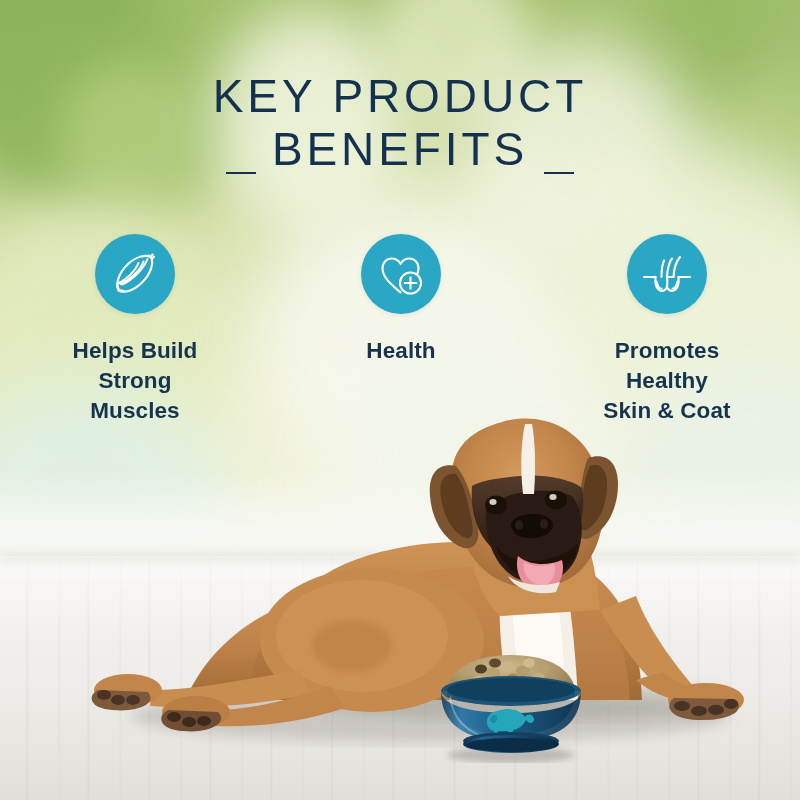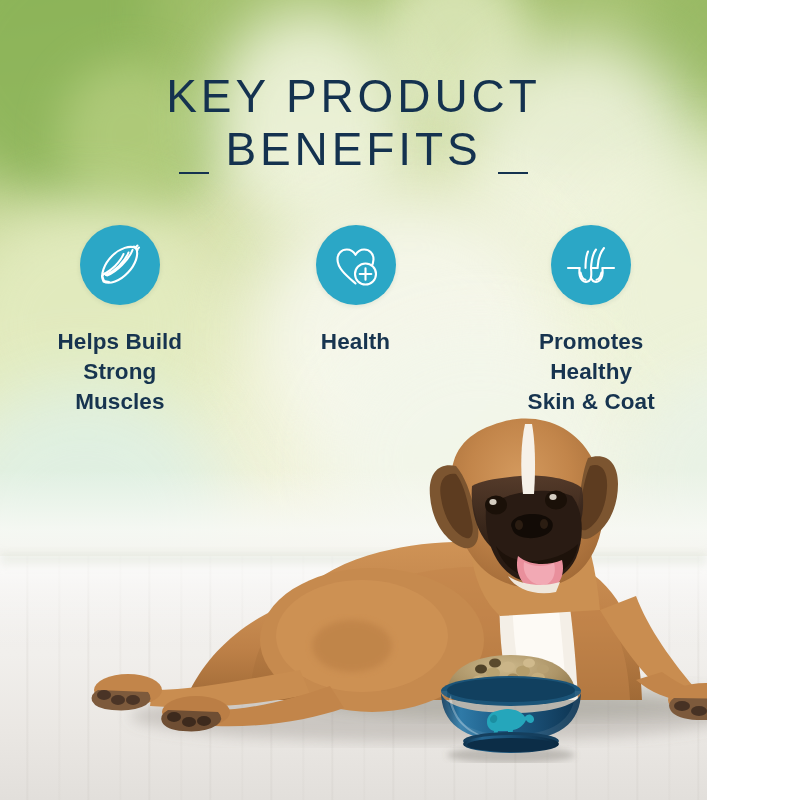--- a/index.html
+++ b/index.html
@@ -1,21 +1,21 @@
 <!DOCTYPE html>
 <html><head>
 <meta charset="utf-8">
 <style>
   html,body{margin:0;padding:0;}
   body{
     width:800px;height:800px;overflow:hidden;
     font-family:"Liberation Sans","DejaVu Sans",sans-serif;
     background:#ffffff;
   }
-  #stage{position:relative;width:660px;height:800px;overflow:hidden;background:#eef3e2;padding-left:47px;}
+  #stage{position:relative;width:800px;height:800px;overflow:hidden;background:#eef3e2;}
 
   
   .bg{position:absolute;inset:0;}
   .bg-base{
     background:
       linear-gradient(170deg,#9cbc6a 0%,#b7cd86 14%,#d6e0ab 30%,#eaeec8 46%,#f2f3dd 60%,#eef2e2 74%,#e6efe3 88%,#dfeee6 100%);
   }
   .blob{position:absolute;border-radius:50%;filter:blur(26px);}
   .b1{left:-70px;top:-90px;width:330px;height:300px;background:#8ab356;opacity:.85;}
   .b2{left:150px;top:-120px;width:300px;height:260px;background:#a6c26e;opacity:.7;}
@@ -72,22 +72,22 @@
     letter-spacing:.085em;
     line-height:1.07;
     font-size:46px;
     white-space:nowrap;
   }
   .title-line.l2{display:flex;align-items:flex-end;justify-content:center;gap:16px;margin-top:4px;}
   .dash{display:inline-block;width:30px;height:2px;background:#14324f;}
 
   
   .benefits{
-    position:absolute;left:0;right:0;top:225px;
-    display:flex;justify-content:space-between;align-items:flex-start;gap:16px;
+    position:absolute;left:0;right:0;top:234px;
+    display:flex;justify-content:flex-start;align-items:flex-start;gap:16px;
   }
   .benefit{width:250px;display:flex;flex-direction:column;align-items:center;}
   .benefit.b-1{margin-left:10px;}
   .benefit.b-3{margin-right:6px;}
   .icon-circle{
     width:80px;height:80px;border-radius:50%;
     display:flex;align-items:center;justify-content:center;
     box-shadow:0 1px 5px rgba(30,60,40,.10);
   }
   .benefit-label{

